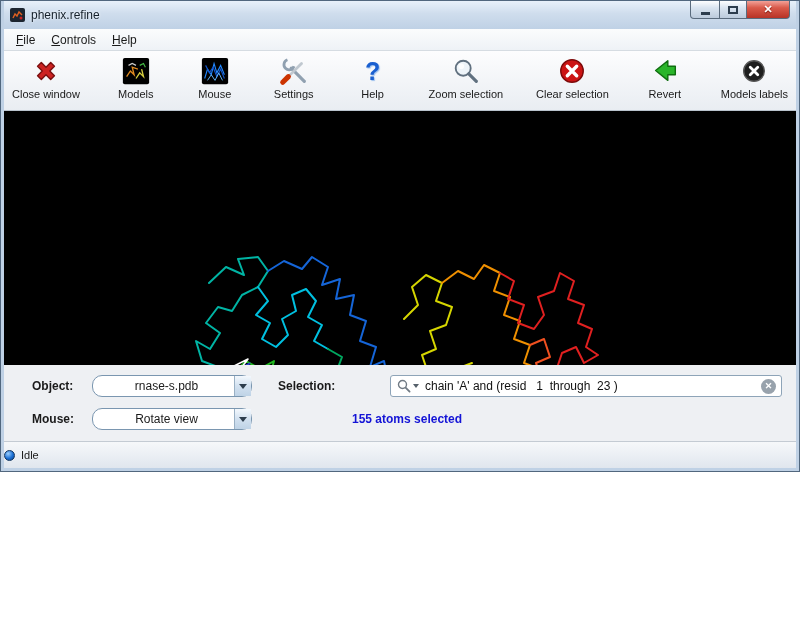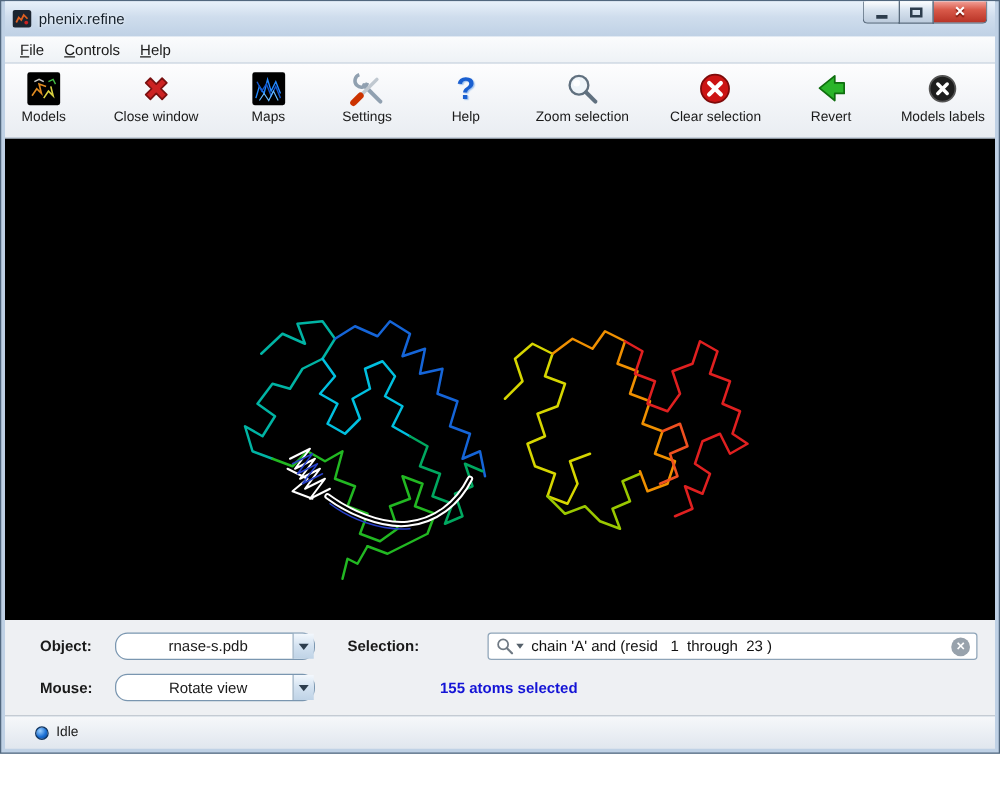--- a/index.html
+++ b/index.html
@@ -1,18 +1,18 @@
 <!DOCTYPE html>
 <html><head>
 <meta charset="utf-8">
 <style>
   * { box-sizing: border-box; margin: 0; padding: 0; }
   html,body { width:800px; height:640px; overflow:hidden;
     font-family:"Liberation Sans", sans-serif; font-size:12px; color:#1a1a1a; }
-  .window { width:800px; height:603px; background:#bfd1e5;
+  .window { width:800px; height:472px; background:#bfd1e5;
     border:1px solid #51677e; display:flex; flex-direction:column; padding:0 3px 3px 3px; }
 
   
   .titlebar { height:28px; display:flex; align-items:center; position:relative;
     background:linear-gradient(#e8f1fa,#cfdded 45%,#bfd1e5);
     padding-left:6px; }
   .app-icon { width:16px; height:16px; margin-right:5px; flex:0 0 auto; }
   .window-title { font-size:12px; color:#15202b; text-shadow:0 0 3px #ffffff; }
   .winbtns { position:absolute; right:6px; top:0; display:flex; }
   .winbtn { height:18px; border:1px solid #5a6b7d; border-top:none;
@@ -64,21 +64,21 @@
     display:flex; align-items:center; padding:0 5px 0 6px;margin-left:40px; }
   .searchbox .stext { flex:1; white-space:pre; overflow:hidden; font-size:12px; color:#111; }
   .mini-caret { width:0; height:0; border-left:3px solid transparent; border-right:3px solid transparent;
     border-top:4px solid #55606a; margin:0 6px 0 2px; }
   .clearbtn { width:15px; height:15px; border-radius:50%; background:#98a2ac; color:#fff;
     display:flex; align-items:center; justify-content:center; font-size:9px; font-weight:bold; flex:0 0 auto; }
   .atoms-selected { grid-column:4; font-weight:bold; color:#1414d6; padding-left:2px; }
 
   
   .statusbar { height:27px; border-top:1px solid #c4cbd3;
-    background:linear-gradient(#f6f8fa,#e0e6ee); display:flex; align-items:center; padding-left:24px; }
+    background:linear-gradient(#f6f8fa,#e0e6ee); display:flex; align-items:center; padding-left:0; }
   .status-dot { width:11px; height:11px; border-radius:50%;
     background:radial-gradient(circle at 35% 30%, #9cd0ff, #1a6fd4 55%, #0a3f8a); margin-right:6px;
     border:1px solid #10345f; }
   .status-text { font-size:11px; }
 </style>
 </head>
 <body>
 
 <div class="window">
 
@@ -106,49 +106,49 @@
     <span class="menu-item">File</span>
     <span class="menu-item">Controls</span>
     <span class="menu-item">Help</span>
   </div>
 
   <div class="toolbar">
 
     <div class="tool">
       <span class="ticon">
         <svg viewBox="0 0 32 32" width="30" height="30">
+          <path d="M7 11 L11 7 L16 12 L21 7 L25 11 L20 16 L25 21 L21 25 L16 20 L11 25 L7 21 L12 16 Z" fill="#cc2222" stroke="#7a1010" stroke-width="1.5" stroke-linejoin="round"></path>
+        </svg>
+      </span>
+      <span class="tlabel">Close window</span>
+    </div>
+
+    <div class="tool">
+      <span class="ticon">
+        <svg viewBox="0 0 32 32" width="30" height="30">
           <rect x="2" y="2" width="28" height="28" rx="2" fill="#000"></rect>
           <polyline points="6,22 10,16 14,20 12,12 18,14" fill="none" stroke="#e08a20" stroke-width="1.4"></polyline>
           <polyline points="16,24 20,18 24,22 22,14" fill="none" stroke="#d8d040" stroke-width="1.4"></polyline>
           <polyline points="8,10 12,8 16,10" fill="none" stroke="#cccccc" stroke-width="1.2"></polyline>
           <polyline points="20,10 24,8 26,12" fill="none" stroke="#44bb44" stroke-width="1.2"></polyline>
         </svg>
       </span>
       <span class="tlabel">Models</span>
     </div>
 
     <div class="tool">
       <span class="ticon">
         <svg viewBox="0 0 32 32" width="30" height="30">
-          <path d="M7 11 L11 7 L16 12 L21 7 L25 11 L20 16 L25 21 L21 25 L16 20 L11 25 L7 21 L12 16 Z" fill="#cc2222" stroke="#7a1010" stroke-width="1.5" stroke-linejoin="round"></path>
-        </svg>
-      </span>
-      <span class="tlabel">Close window</span>
-    </div>
-
-    <div class="tool">
-      <span class="ticon">
-        <svg viewBox="0 0 32 32" width="30" height="30">
           <rect x="2" y="2" width="28" height="28" rx="2" fill="#000"></rect>
           <polyline points="5,24 8,14 12,20 15,8 18,18 22,10 26,20" fill="none" stroke="#2288ff" stroke-width="1.2"></polyline>
           <polyline points="6,10 10,18 14,12 18,22 22,14 26,24" fill="none" stroke="#1155cc" stroke-width="1.2"></polyline>
           <polyline points="8,26 12,20 16,26 20,18 24,26" fill="none" stroke="#66bbff" stroke-width="1"></polyline>
         </svg>
       </span>
-      <span class="tlabel">Maps</span>
+      <span class="tlabel">Mouse</span>
     </div>
 
     <div class="tool">
       <span class="ticon">
         <svg viewBox="0 0 32 32" width="30" height="30">
           <path d="M9 4 a5.5 5.5 0 1 0 7 7" fill="none" stroke="#90a0b0" stroke-width="3"></path>
           <line x1="13" y1="13" x2="27" y2="27" stroke="#90a0b0" stroke-width="3.4" stroke-linecap="round"></line>
           <line x1="24" y1="8" x2="10" y2="22" stroke="#c0c8d0" stroke-width="3" stroke-linecap="round"></line>
           <line x1="10" y1="22" x2="4" y2="28" stroke="#cc3300" stroke-width="5.5" stroke-linecap="round"></line>
         </svg>

